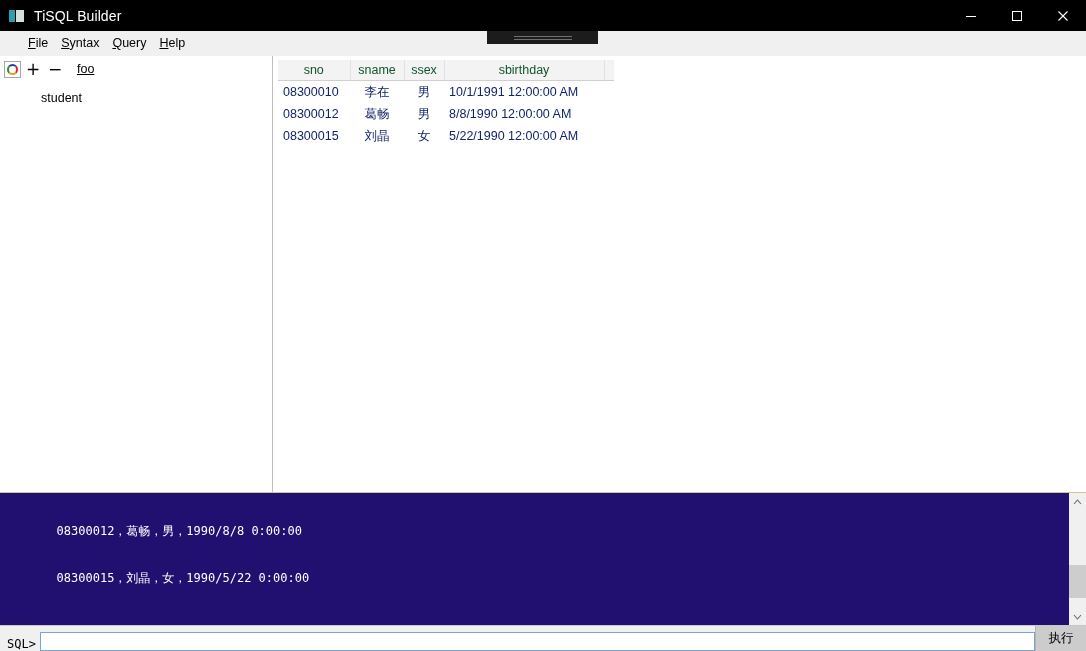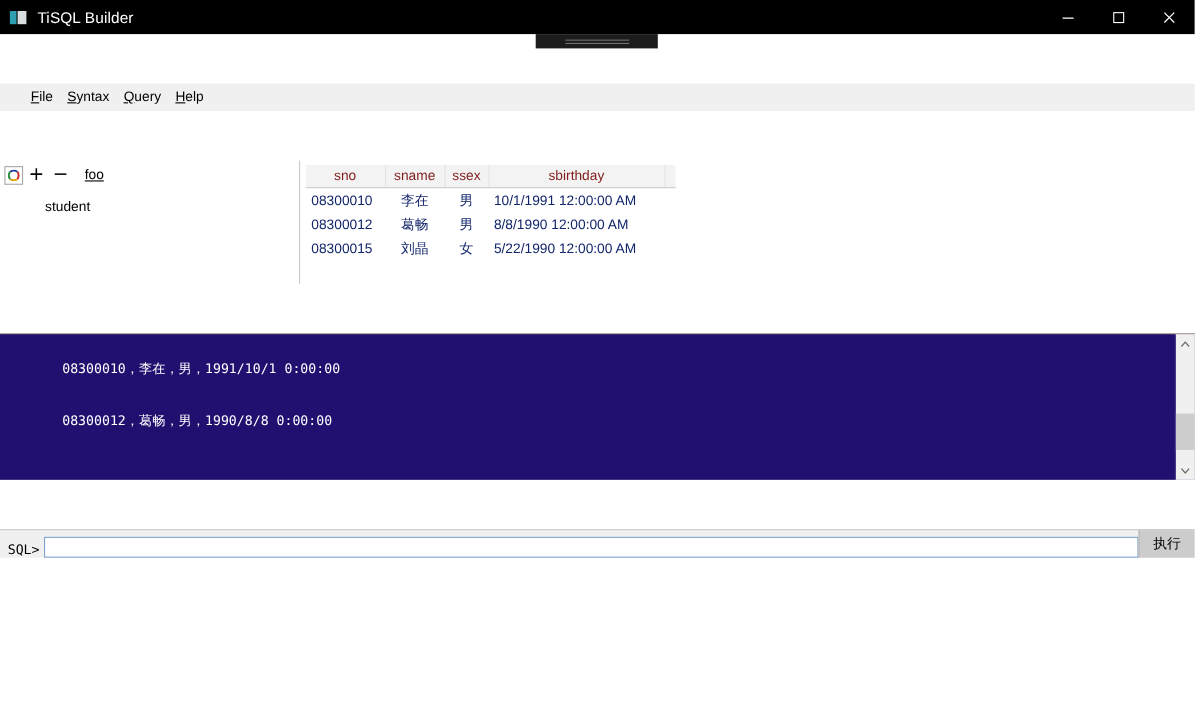--- a/index.html
+++ b/index.html
@@ -10,25 +10,24 @@
   body {
     width: 1086px;
     height: 651px;
     overflow: hidden;
     font-family: "Liberation Sans", sans-serif;
     -webkit-font-smoothing: antialiased;
   }
   .app {
     position: relative;
     width: 1086px;
-    height: 507px;
+    height: 651px;
     background: #ffffff;
     display: flex;
     flex-direction: column;
-    gap: 45px;
   }
 
   
   .titlebar {
     height: 31px;
     background: #000000;
     color: #ffffff;
     display: flex;
     align-items: center;
     flex: 0 0 31px;
@@ -209,21 +208,21 @@
   table.grid {
     border-collapse: collapse;
     table-layout: fixed;
     font-size: 12.5px;
   }
   table.grid th {
     background: #f3f3f3;
     border-bottom: 1px solid #cfcfcf;
     border-right: 1px solid #e2e2e2;
     font-weight: normal;
-    color: #7f1d1d;
+    color: #14532d;
     height: 18px;
     padding: 1px 4px;
     text-align: center;
     font-size: 12.5px;
   }
   table.grid th.pad-col {
     border-right: none;
     background: #f3f3f3;
   }
   table.grid td {
@@ -445,22 +444,22 @@
             <td class="c-bday">5/22/1990 12:00:00 AM</td>
             <td></td>
           </tr>
         </tbody>
       </table>
     </div>
   </div>
 
   <div class="console-wrap">
     <div class="console">
-      <div class="cl clipped">       08300010，李在，男，1991/10/1 0:00:00</div>
       <div class="cl">       08300012，葛畅，男，1990/8/8 0:00:00</div>
+      <div class="cl">       08300015，刘晶，女，1990/5/22 0:00:00</div>
       
       
       
       
       
       
     </div>
     <div class="console-scroll">
       <div class="sb-arrow">
         <svg width="9" height="6" viewBox="0 0 9 6" aria-hidden="true">

